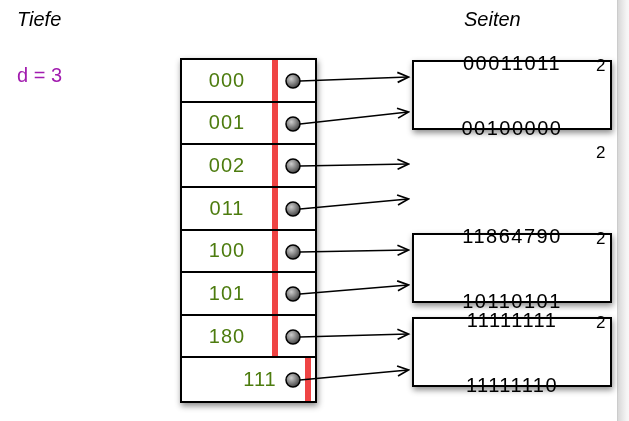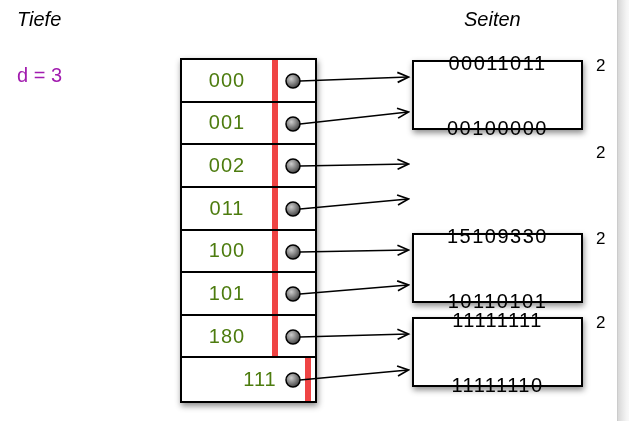--- a/index.html
+++ b/index.html
@@ -70,21 +70,21 @@
     font-size: 20px;
     letter-spacing: 1px;
     color: #4d7c0f;
   }
   .index-ptr-cell { flex: 1; }
 
   
   .page-box {
     position: absolute;
     left: 412px;
-    width: 171px; height: 70px;
+    width: 200px; height: 70px;
     box-sizing: border-box;
     border: 2px solid #000;
     background: #fff;
     box-shadow: 1px 3px 6px rgba(0,0,0,0.45);
     display: flex;
     flex-direction: column;
     align-items: center;
     justify-content: center;
     gap: 37px;
   }
@@ -167,21 +167,21 @@
       <div class="index-label-cell">111</div>
       <div class="index-ptr-cell"></div>
     </div>
   </div>
 
   <div class="page-box" id="page-box-0">
     <div class="page-line">00011011</div>
     <div class="page-line">00100000</div>
   </div>
   <div class="page-box" id="page-box-2">
-    <div class="page-line">15109330</div>
+    <div class="page-line">11864790</div>
     <div class="page-line">10110101</div>
   </div>
   <div class="page-box" id="page-box-3">
     <div class="page-line">11111111</div>
     <div class="page-line">11111110</div>
   </div>
 
   <div class="local-depth" id="local-depth-0">2</div>
   <div class="local-depth" id="local-depth-1">2</div>
   <div class="local-depth" id="local-depth-2">2</div>

